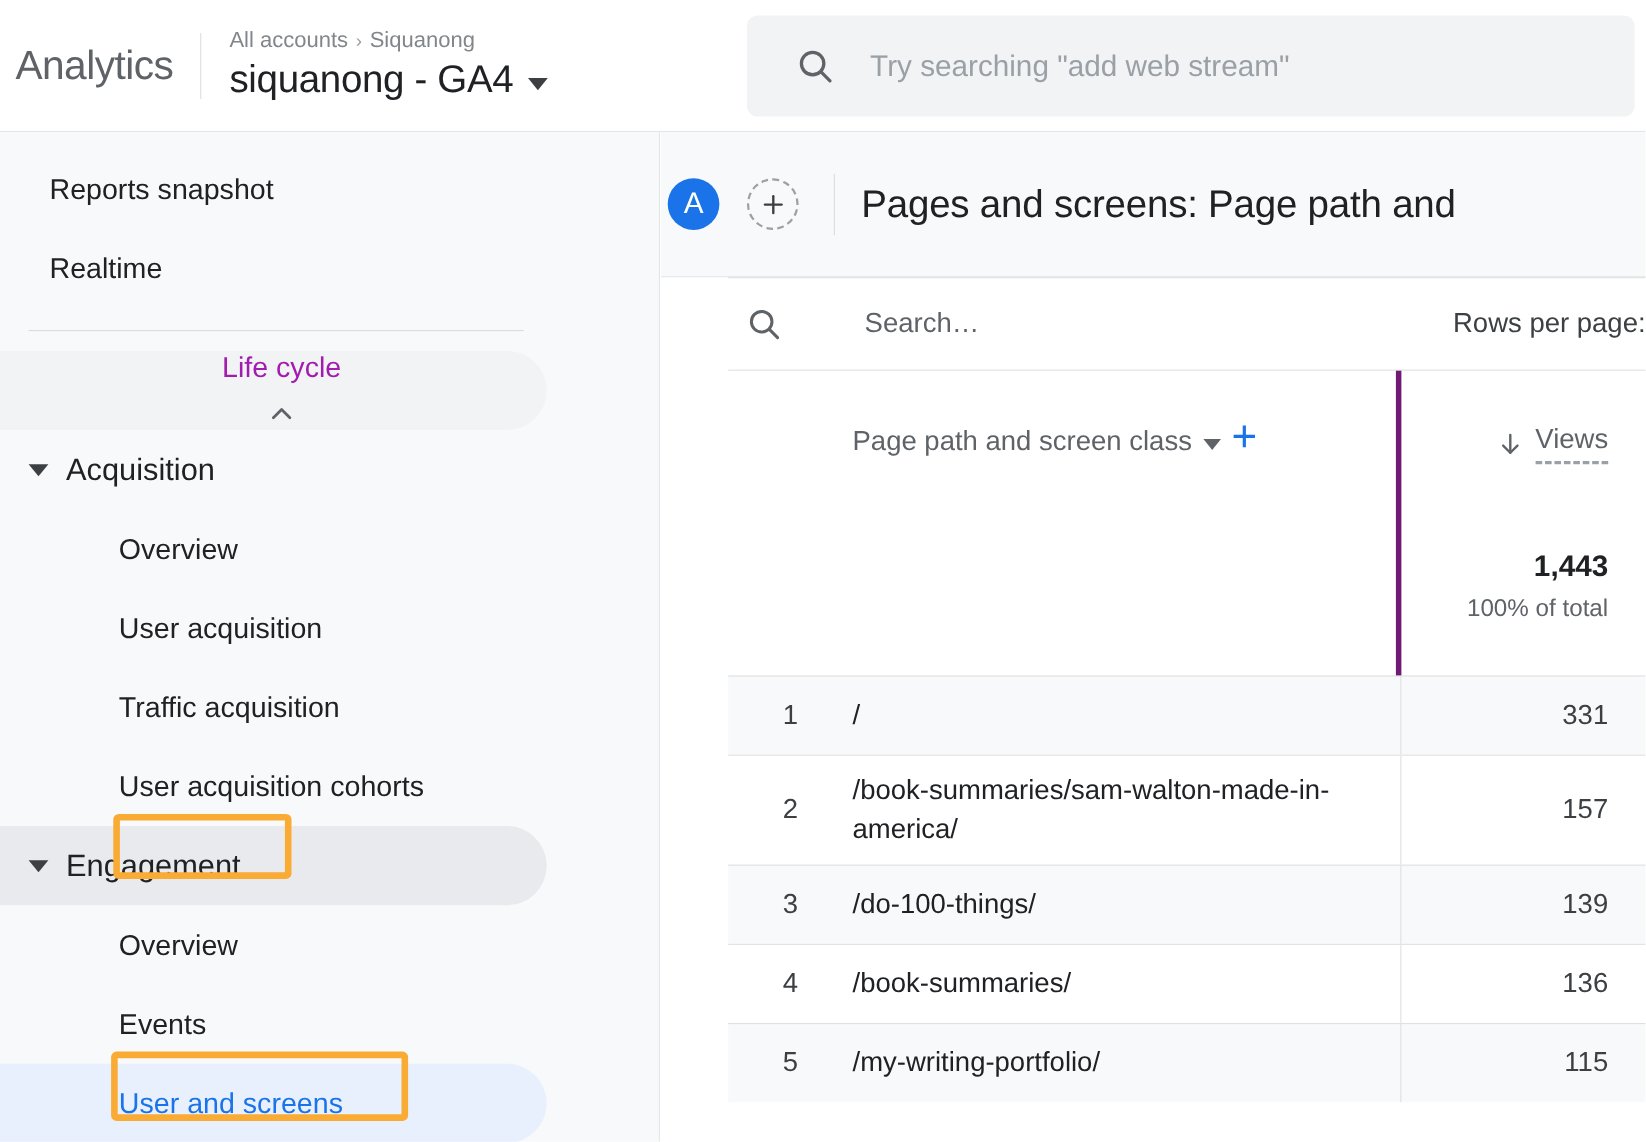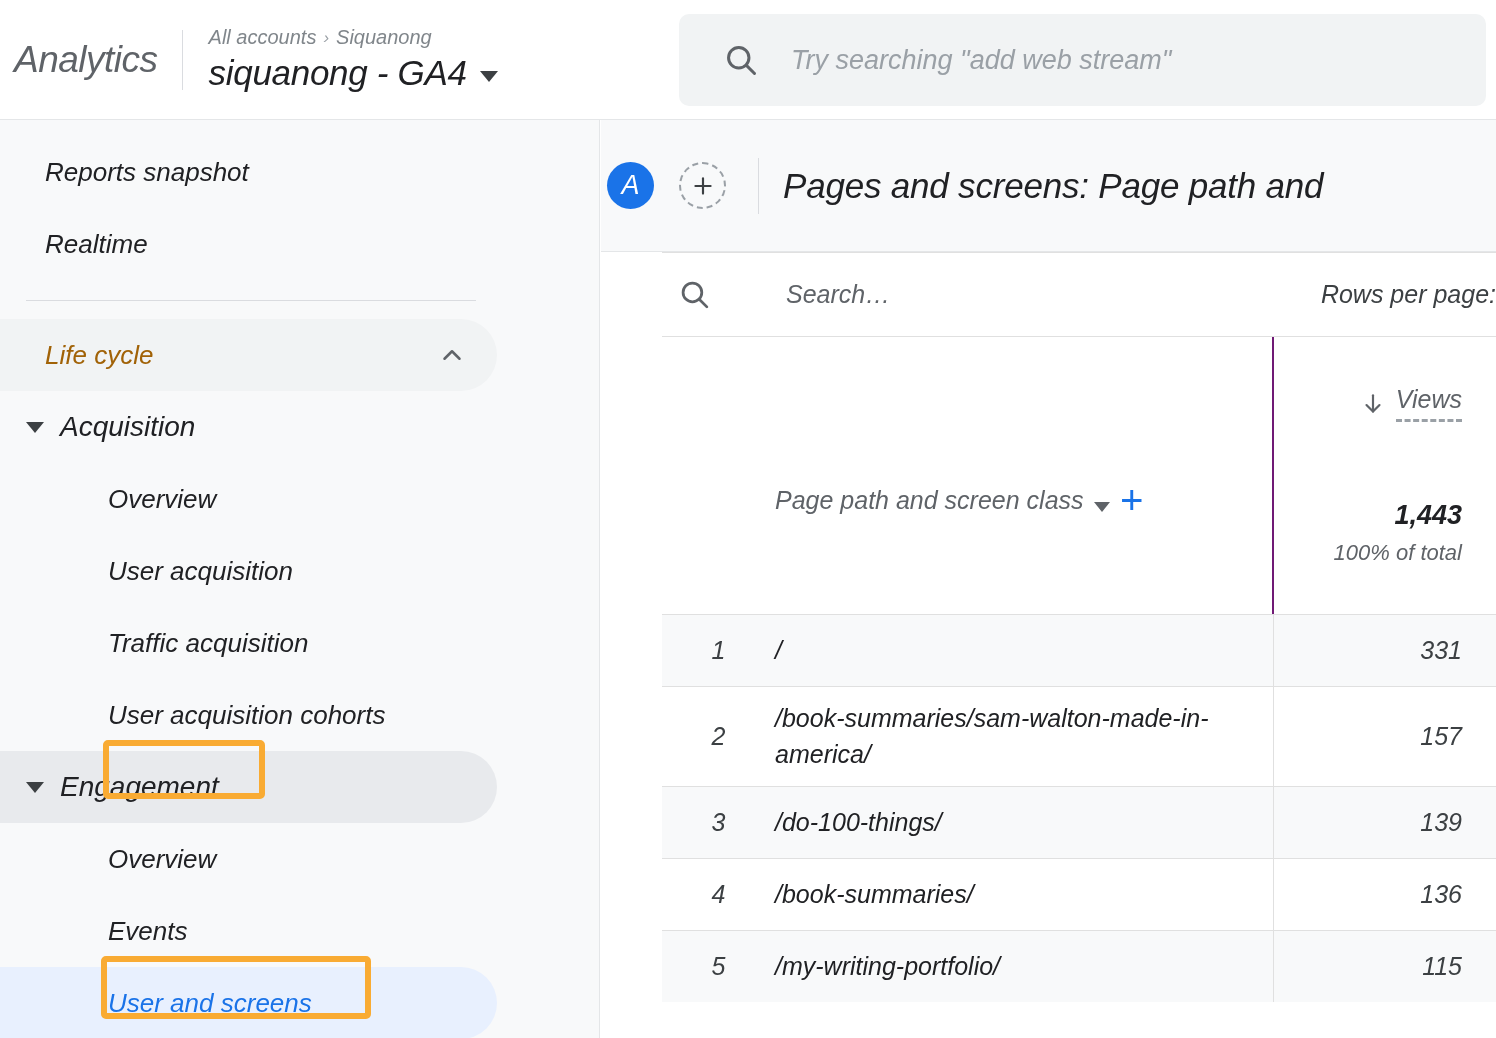--- a/index.html
+++ b/index.html
@@ -4,21 +4,21 @@
 <style>
   * { box-sizing: border-box; margin: 0; padding: 0; }
   html, body {
     width: 1496px; height: 1038px;
     overflow: hidden;
     background: #ffffff;
     font-family: "Liberation Sans", sans-serif;
     -webkit-font-smoothing: antialiased;
   }
 
-  .app { position: relative; width: 1496px; height: 761px; font-style: italic; }
+  .app { position: relative; width: 1496px; height: 761px; }
 
   
   .topbar {
     position: absolute; left: 0; top: 0;
     width: 1496px; height: 120px;
     background: #ffffff;
     border-bottom: 1px solid #e4e6e8;
     display: flex; align-items: center;
   }
   .brand {
@@ -78,25 +78,26 @@
     white-space: nowrap;
   }
   .nav-item.sub { padding-left: 108px; }
   .nav-divider {
     width: 450px; height: 1px; background: #dadce0;
     margin: 20px 0 18px 26px;
   }
   .section-head {
     position: relative; height: 72px; width: 497px;
     display: flex; align-items: center;
-    font-size: 26px; color: #a16207;
+    font-size: 26px; color: #a21caf;
     padding-left: 45px; padding-right: 30px;
     background: #f1f3f4;
     border-radius: 0 36px 36px 0;
     justify-content: space-between;
+    flex-direction: column;
   }
   .group-row {
     position: relative; height: 72px; width: 497px;
     display: flex; align-items: center;
     font-size: 28px; color: #202124;
     padding-left: 26px; gap: 16px;
     border-radius: 0 36px 36px 0;
     white-space: nowrap;
   }
   .group-row.hovered { background: #e8eaed; }
@@ -159,24 +160,24 @@
     font-size: 25px; color: #3c4043; white-space: nowrap;
     margin-left: auto;
   }
 
   .thead {
     display: flex; height: 278px;
     border-top: 1px solid #e0e0e0;
   }
   .th-dim {
     width: 612px; padding-top: 50px;
-    display: flex; align-items: center;
+    display: flex; align-items: flex-start;
     justify-content: flex-start; gap: 10px;
     padding-left: 113px;
-    border-right: 2px solid #701a75;
+    border-right: 5px solid #701a75;
   }
   .th-dim-label { font-size: 25px; color: #5f6368; white-space: nowrap; }
   .th-caret {
     width: 0; height: 0;
     border-left: 8px solid transparent;
     border-right: 8px solid transparent;
     border-top: 10px solid #5f6368;
     margin-top: 12px;
   }
   .plus-btn { color: #1a73e8; font-size: 40px; line-height: 24px; font-weight: 300; margin-top: -2px; }

